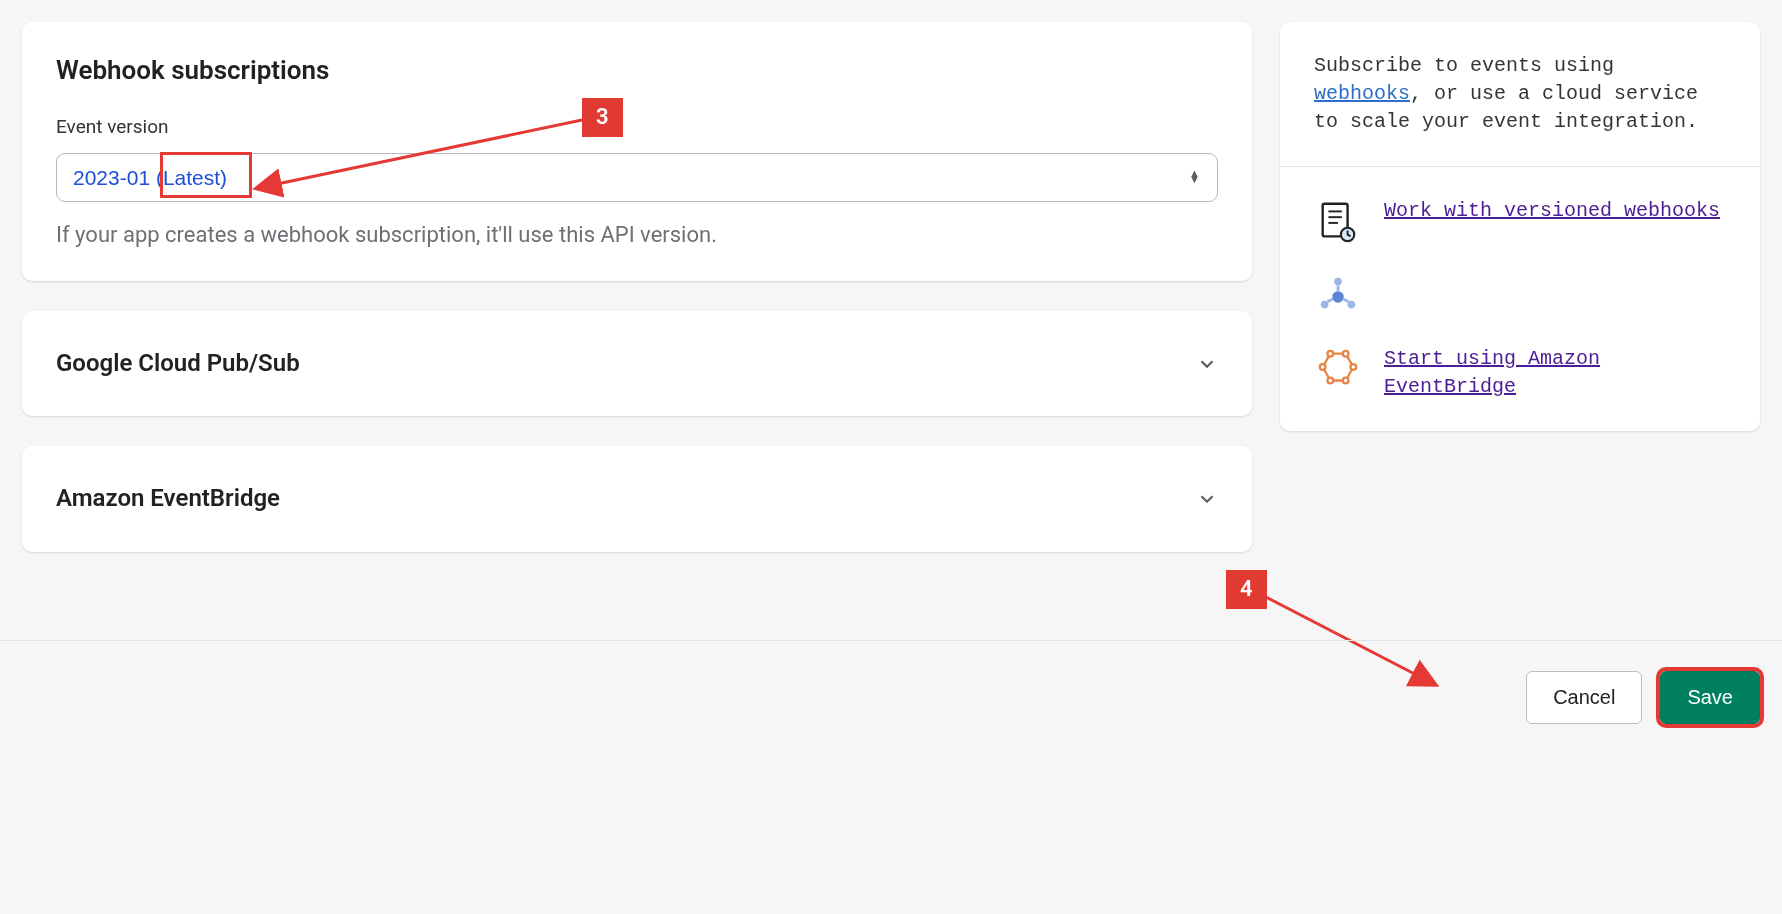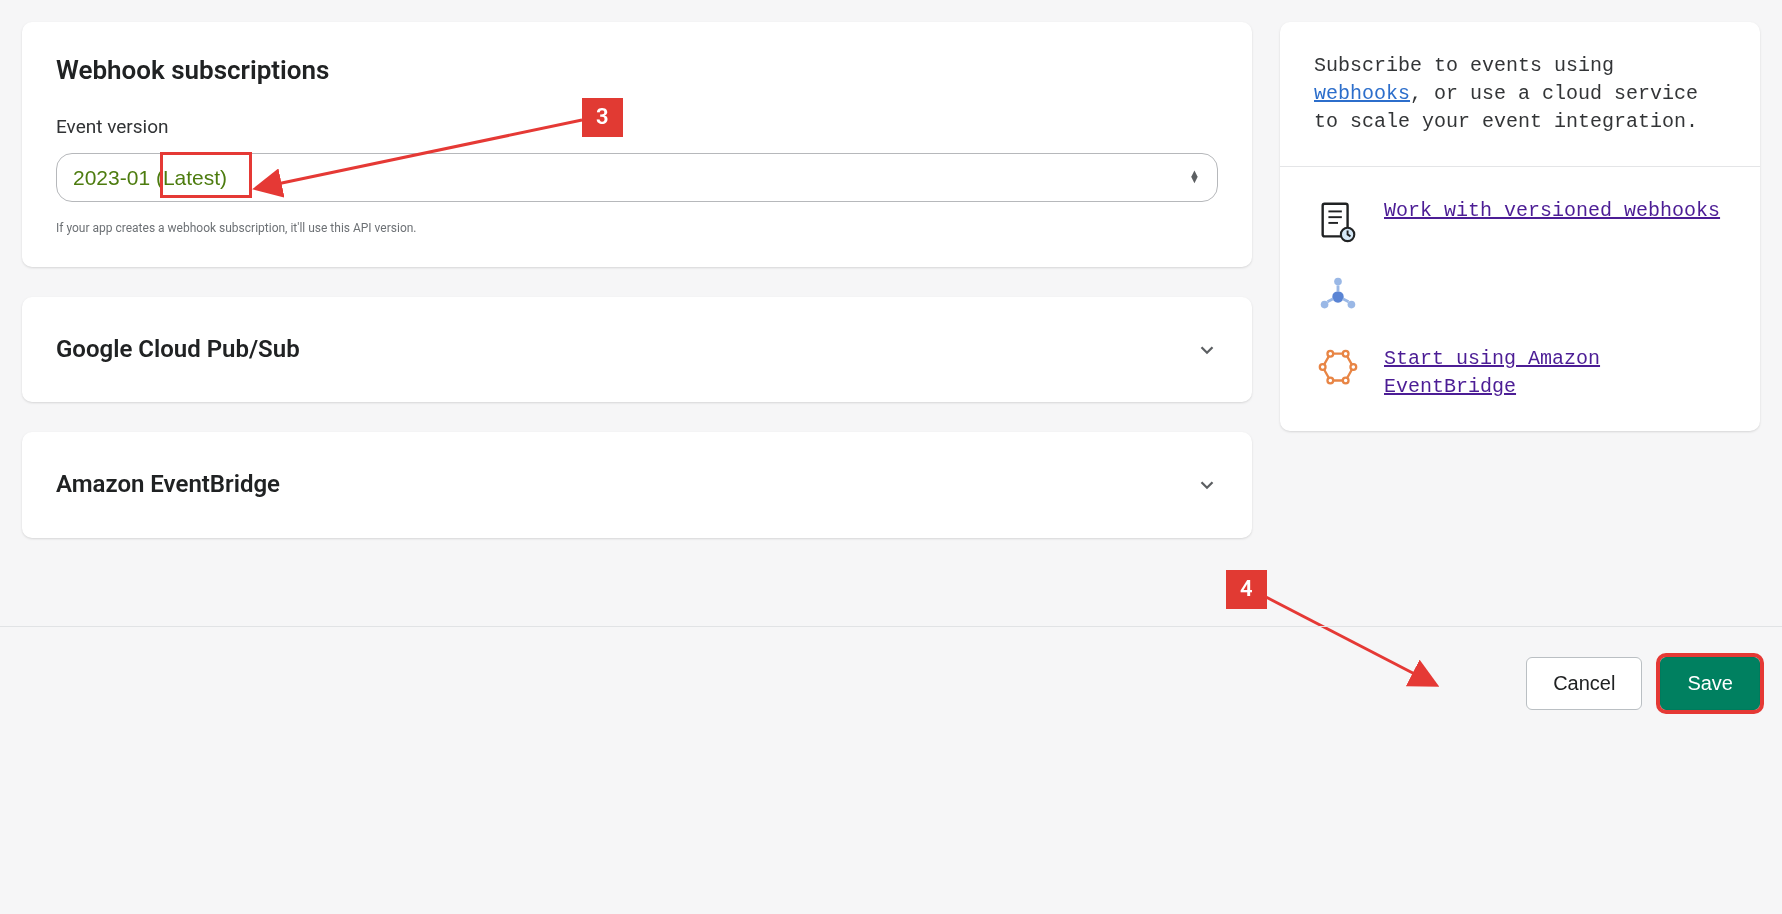--- a/index.html
+++ b/index.html
@@ -40,43 +40,43 @@
     display: block;
   }
   .select-wrap {
     position: relative;
   }
   .select-wrap select {
     width: 100%;
     font-size: 21px;
     padding: 12px 44px 12px 16px;
     border: 1px solid #b6b8bb;
-    border-radius: 16px;
+    border-radius: 9px;
     background: #ffffff;
     appearance: none;
     -webkit-appearance: none;
-    color: #4d7c0f;
+    color: #1d4ed8;
     cursor: pointer;
   }
   .select-caret {
     position: absolute;
     right: 18px;
     top: 50%;
     transform: translateY(-50%);
     pointer-events: none;
     color: #5c5f62;
     display: flex;
     flex-direction: column;
     line-height: 6px;
     font-size: 11px;
   }
   .helper-text {
     margin-top: 18px;
     color: #6d7175;
-    font-size: 12px;
+    font-size: 22px;
   }
 
   .collapsible {
     display: flex;
     align-items: center;
     justify-content: space-between;
     padding: 6px 0;
     cursor: pointer;
   }
   .collapsible-title {

